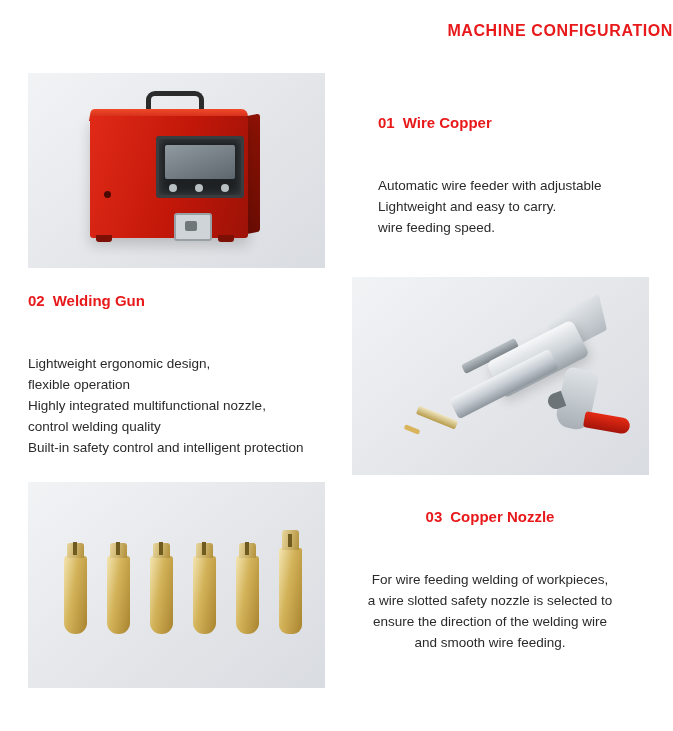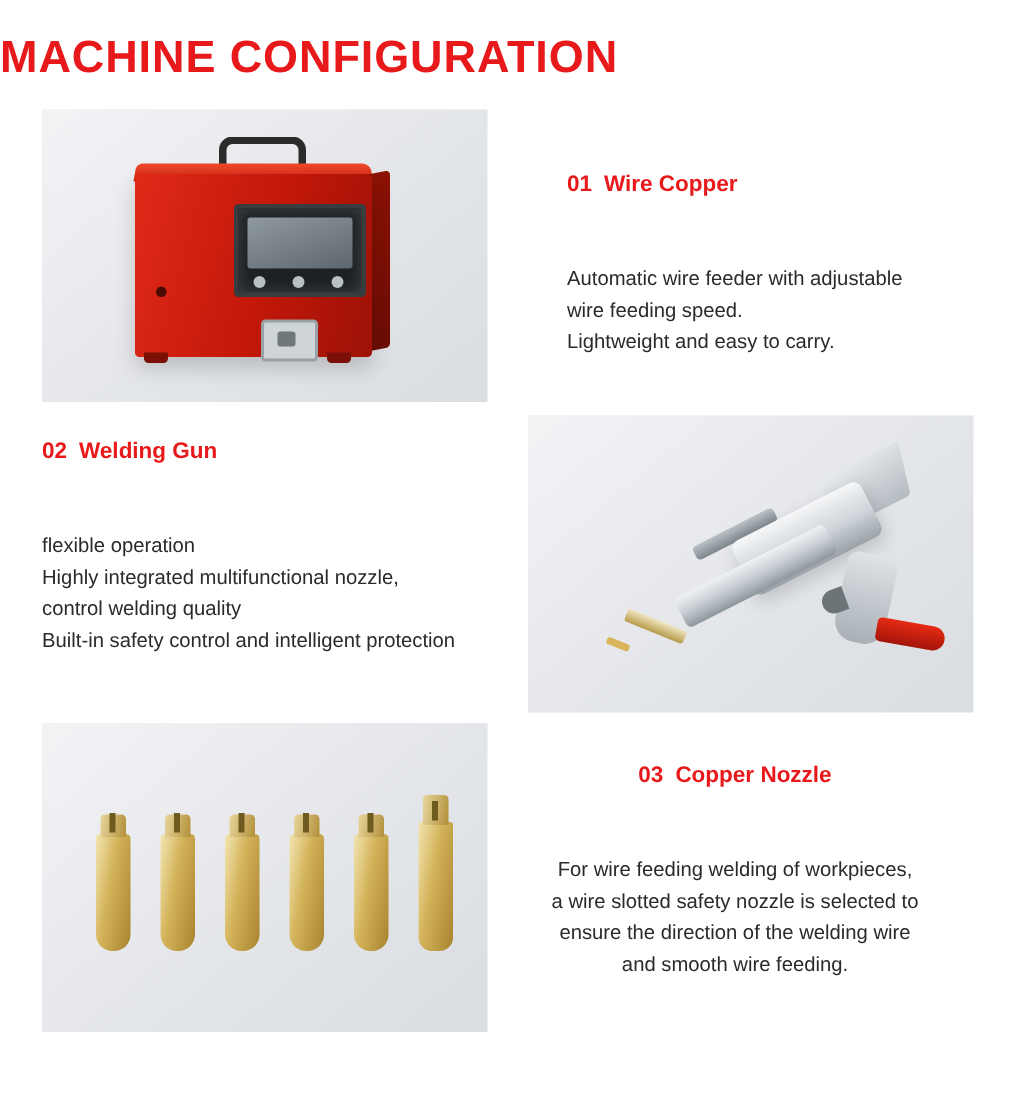--- a/index.html
+++ b/index.html
@@ -17,23 +17,23 @@
   .page {
     position: relative;
     width: 673px;
     height: 731px;
   }
   .title {
     position: absolute;
     left: 0;
     top: 22px;
     width: 673px;
-    text-align: left;
+    text-align: right;
     color: #e8191b;
-    font-size: 30px;
+    font-size: 16px;
     font-weight: bold;
     letter-spacing: 0.6px;
   }
 
   
   .photo {
     position: absolute;
     overflow: hidden;
     background: #e9ebee;
   }
@@ -274,30 +274,31 @@
     <div class="feeder-foot" style="left:68px"></div>
     <div class="feeder-foot" style="left:190px"></div>
   </div>
 
   <div class="feature" id="feature-01">
     <div class="feature-head">
       <span class="num">01</span><span>Wire Copper</span>
     </div>
     <div class="feature-body">
       <div>Automatic wire feeder with adjustable</div>
+      <div>Lightweight and easy to carry.</div>
       <div>wire feeding speed.</div>
-      <div>Lightweight and easy to carry.</div>
     </div>
   </div>
 
   <div class="feature" id="feature-02">
     <div class="feature-head">
       <span class="num">02</span><span>Welding Gun</span>
     </div>
     <div class="feature-body">
+      <div>Lightweight ergonomic design,</div>
       <div>flexible operation</div>
       <div>Highly integrated multifunctional nozzle,</div>
       <div>control welding quality</div>
       <div>Built-in safety control and intelligent protection</div>
     </div>
   </div>
 
   <div class="photo" id="photo-gun">
     <div class="shade"></div>
     <div class="gun-plate"></div>

